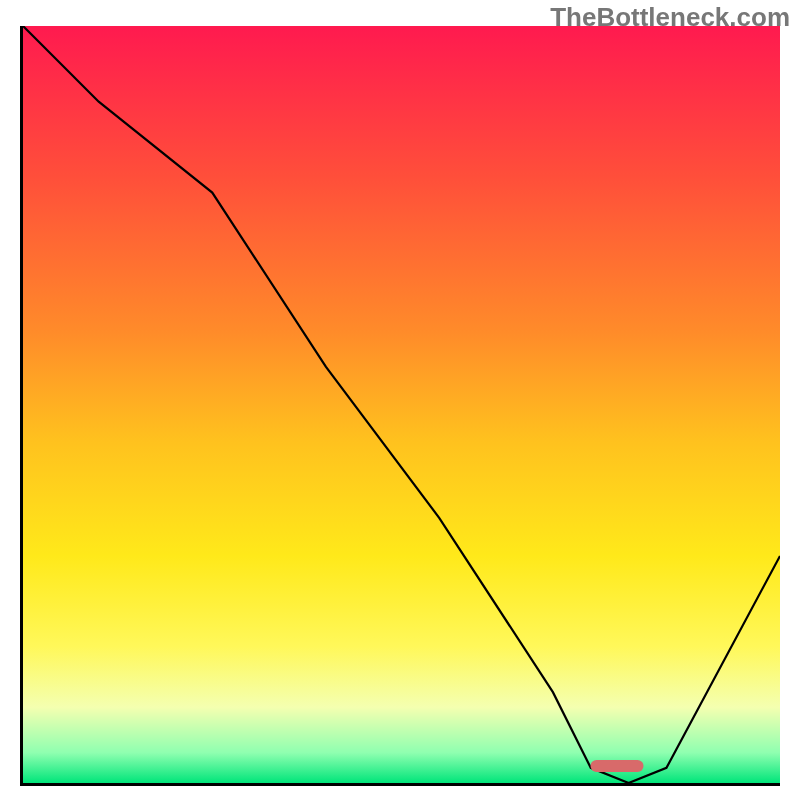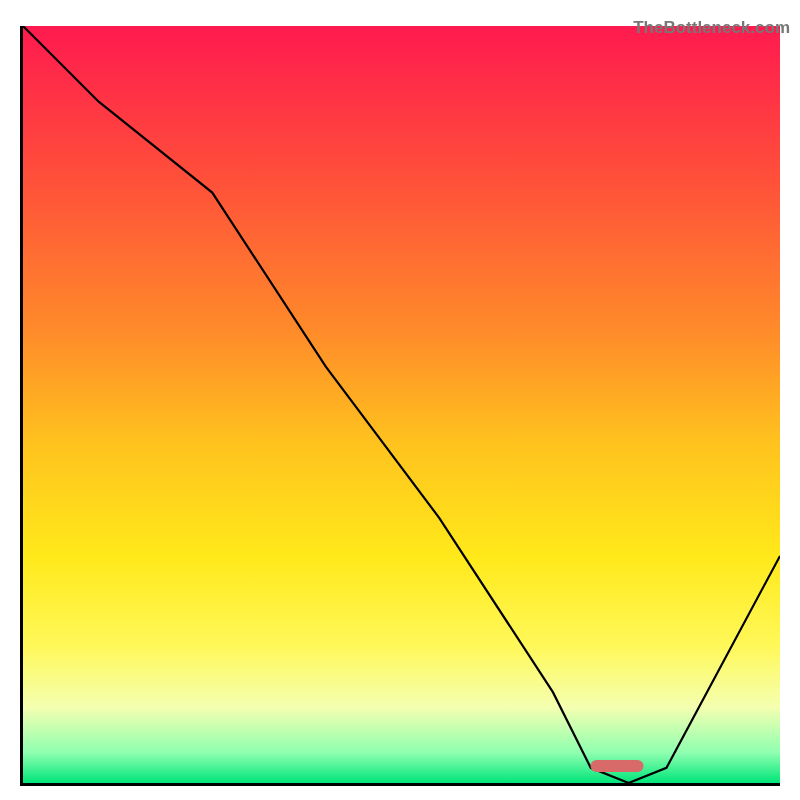--- a/index.html
+++ b/index.html
@@ -6,23 +6,23 @@
   body {
     width: 800px;
     height: 800px;
     background: #ffffff;
     position: relative;
     font-family: Arial, sans-serif;
     overflow: hidden;
   }
   .watermark {
     position: absolute;
-    top: 18px;
+    top: 2px;
     right: 10px;
-    font-size: 17px;
+    font-size: 26px;
     font-weight: bold;
     color: #777;
     z-index: 10;
   }
   .plot-area {
     position: absolute;
     left: 20px;
     top: 26px;
     width: 760px;
     height: 760px;

